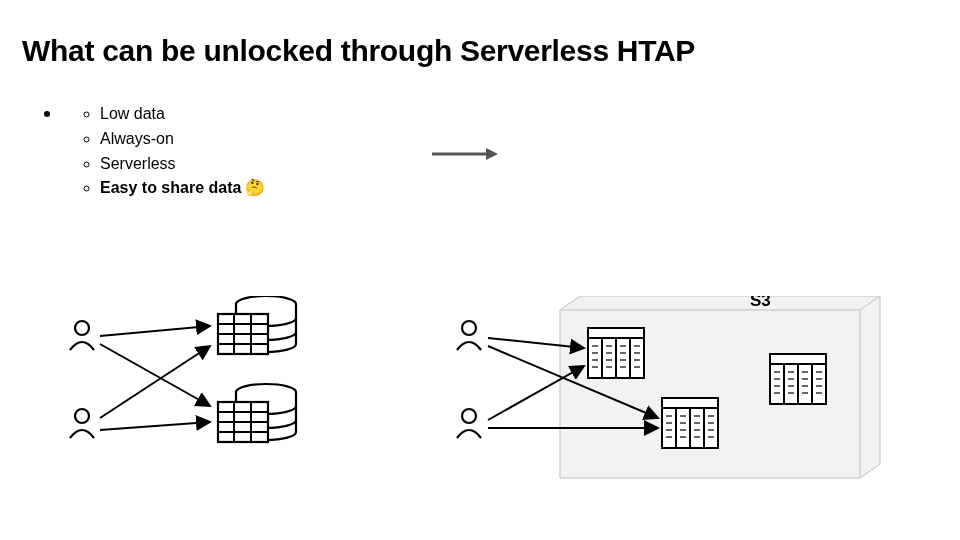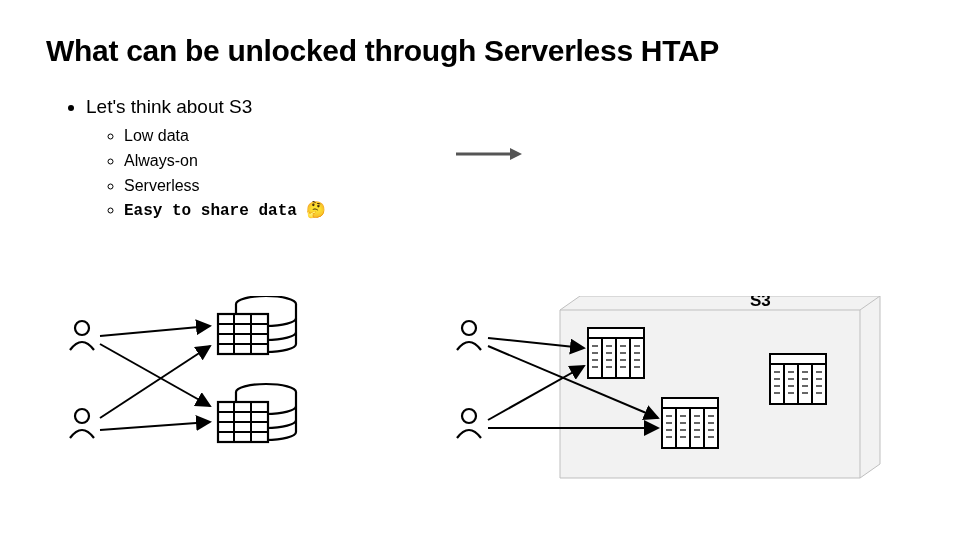--- a/index.html
+++ b/index.html
@@ -1,25 +1,25 @@
 <!DOCTYPE html>
 <html><head>
 <meta charset="utf-8">
 <style>
   html,body{margin:0;padding:0;width:960px;height:540px;background:#fff;font-family:-apple-system,Helvetica,Arial,sans-serif;color:#000;}
-  .slide{box-sizing:border-box;padding:34px 46px;width:928px;height:540px;position:relative;}
+  .slide{box-sizing:border-box;padding:34px 22px;width:928px;height:540px;position:relative;}
   .title{font-size:30px;font-weight:700;margin:0 0 28px 0;letter-spacing:-.3px;}
   .cols{display:flex;gap:12px;position:relative;}
   .left{flex:0 0 370px;}
   .right{flex:1;padding-left:30px;}
   ul.top{list-style:disc;margin:0;padding-left:40px;}
   ul.top>li{font-size:19px;margin-bottom:4px;}
   ul.sub{list-style:circle;margin:6px 0 0 0;padding-left:38px;}
   ul.sub>li{font-size:16px;line-height:1.55;color:#000;}
-  .bold{font-weight:700;font-family:Liberation Mono, monospace;}
+  .bold{font-weight:700;}
   .arrow-mid{position:absolute;left:408px;top:48px;}
   .diagrams{position:absolute;left:60px;top:296px;width:840px;height:210px;}
   .db-table{stroke:#000;stroke-width:2.2;fill:#fff;}
   .db-cyl{stroke:#000;stroke-width:2.2;fill:#fff;}
   .person{stroke:#000;stroke-width:2.2;fill:none;}
   .arr{stroke:#000;stroke-width:2;fill:none;}
   .s3box{fill:#f2f2f2;stroke:none;}
   .s3boxline{stroke:#bfbfbf;stroke-width:1;fill:none;}
   .s3label{font-size:17px;font-weight:700;}
   .tbl{stroke:#000;stroke-width:2;fill:#fff;}
@@ -27,21 +27,20 @@
 </head>
 <body>
 
 <div class="slide">
   <h1 class="title">What can be unlocked through Serverless HTAP</h1>
 
   <div class="cols">
     <div class="left">
       <ul class="top">
         <li>
-          <span>Let's think about S3</span>
           <ul class="sub">
             <li>Low data</li>
             <li>Always-on</li>
             <li>Serverless</li>
             <li><span class="bold">Easy to share data 🤔</span></li>
           </ul>
         </li>
       </ul>
     </div>
 

